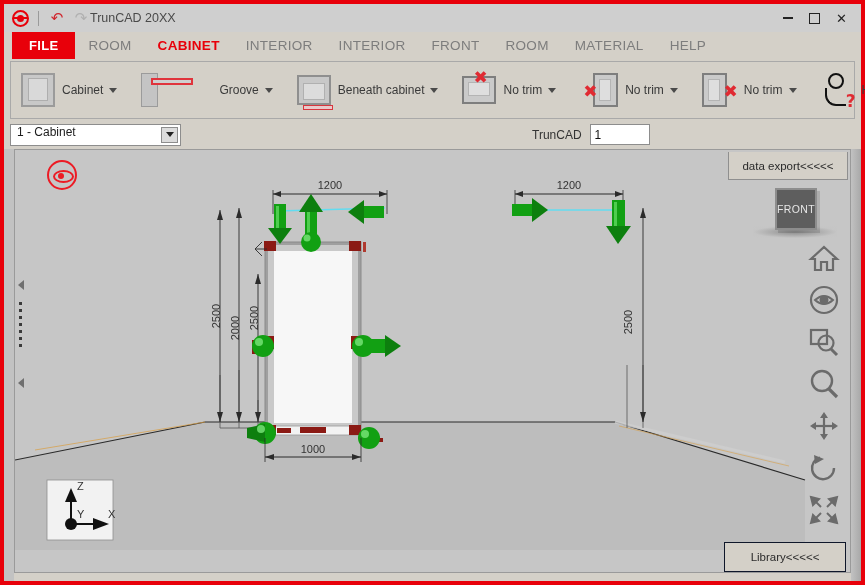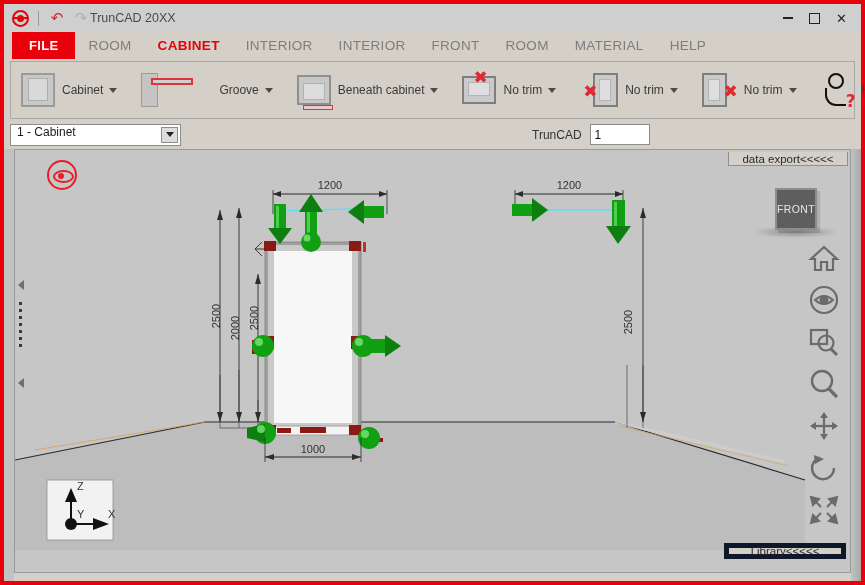--- a/index.html
+++ b/index.html
@@ -172,28 +172,28 @@
   .eyebtn:before {
     content:""; position:absolute; left:4px; top:8px; width:17px; height:9px;
     border:2px solid #ec1b24; border-radius:50% 50% 50% 50%;
   }
   .eyebtn:after {
     content:""; position:absolute; left:9px; top:10.5px; width:6px; height:6px;
     background:#ec1b24; border-radius:50%;
   }
 
   .dataexport {
-    position:absolute; right:2px; top:2px; height:14px; min-width:120px;
+    position:absolute; right:2px; top:2px; height:28px; min-width:120px;
     background:#d4d0c8; border:1px solid #8f8f8f; border-top:none;
     display:flex; align-items:center; justify-content:center;
     font-size:11.5px; color:#2b2b2b; padding:0 8px;
   }
   .librarybtn {
-    position:absolute; right:4px; bottom:13px; width:122px; height:16px;
-    background:#d4d0c8; border:5px solid #0f172a;
+    position:absolute; right:4px; bottom:0; width:122px; height:30px;
+    background:#d4d0c8; border:1px solid #0f172a;
     display:flex; align-items:center; justify-content:center;
     font-size:11.5px; color:#2b2b2b;
   }
 
   .viewcube {
     position:absolute; right:33px; top:38px; width:42px; height:42px;
     background:#5e5e5e; border:2px solid #8d8d8d;
     display:flex; align-items:center; justify-content:center;
     color:#e6e6e6; font-size:10.5px; letter-spacing:.4px;
     box-shadow:3px 3px 0 rgba(0,0,0,.12);

